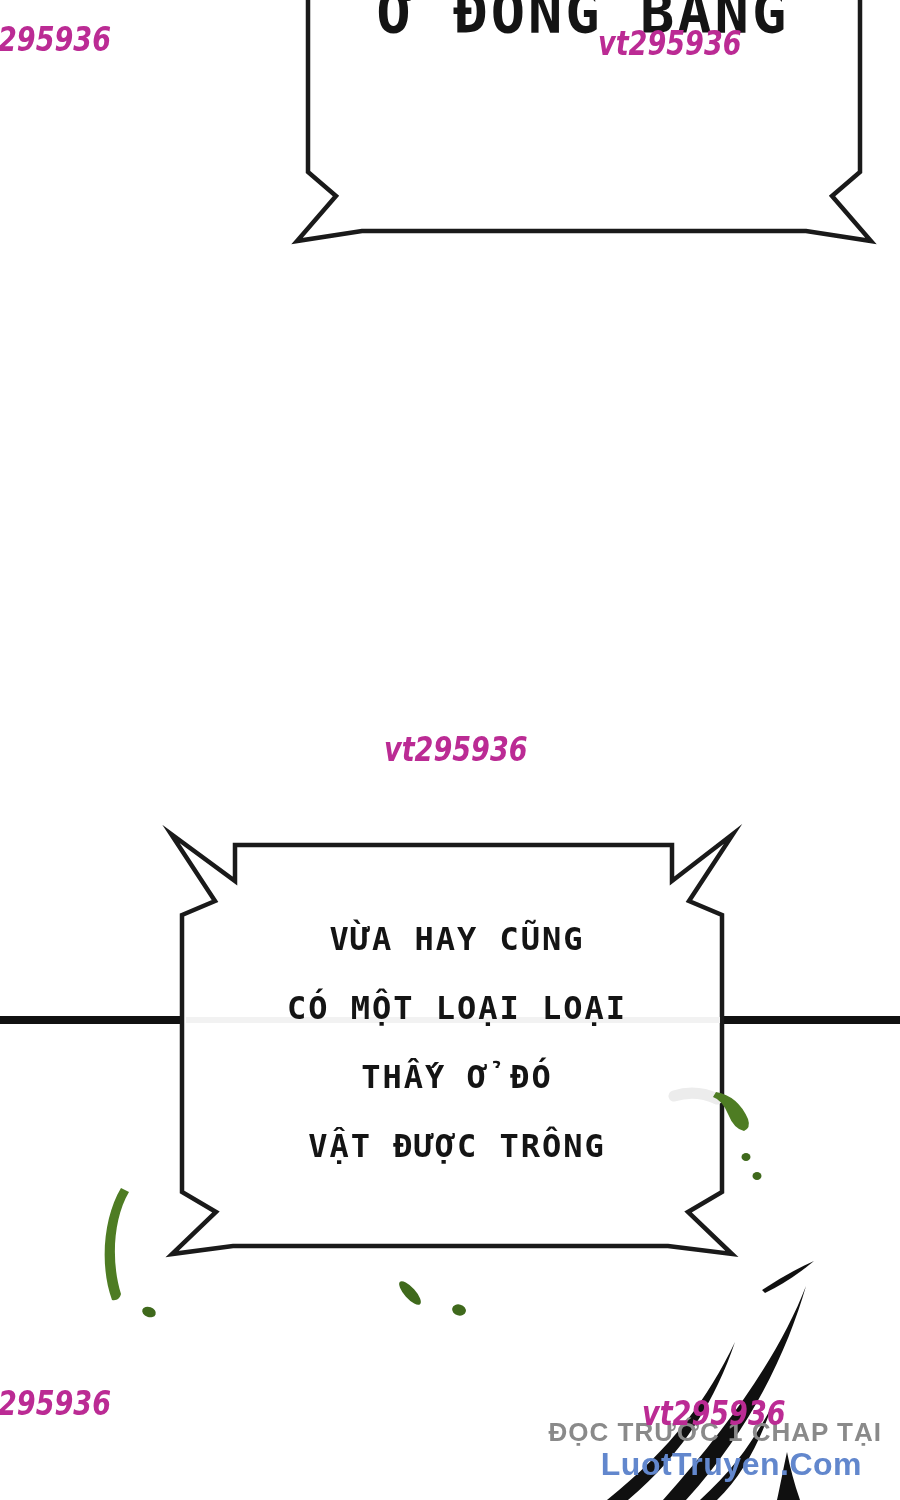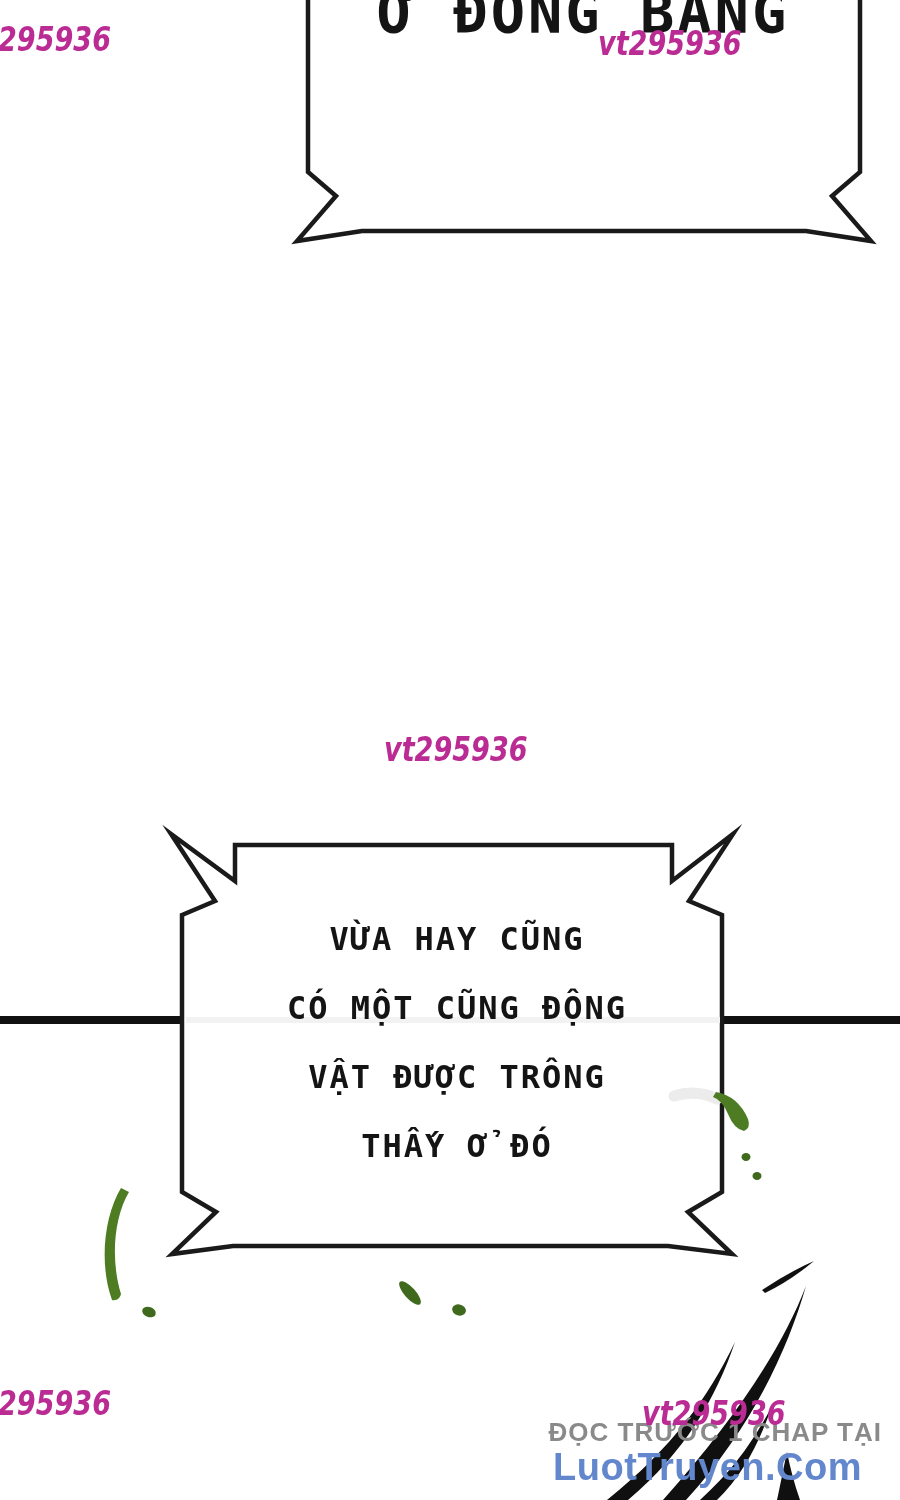--- a/index.html
+++ b/index.html
@@ -52,21 +52,21 @@
   
   #promo-text{
     position:absolute;right:18px;top:1417px;
     font-family:"Liberation Sans",sans-serif;
     font-weight:bold;font-size:26px;letter-spacing:1px;
     color:#8a8a8a;white-space:nowrap;
   }
   #promo-site{
     position:absolute;right:38px;top:1446px;
     font-family:"Liberation Sans",sans-serif;
-    font-weight:bold;font-size:38px;letter-spacing:0.5px;
+    font-weight:bold;font-size:32px;letter-spacing:0.5px;
     color:#6287cd;white-space:nowrap;
   }
 
   .ink{fill:#ffffff;stroke:#1a1a1a;stroke-width:4.5;stroke-miterlimit:8;}
   .claw{fill:#101010;stroke:none;}
   .divider{fill:#111111;}
 </style>
 </head>
 <body>
 
@@ -115,23 +115,23 @@
                C 794,1483 790,1467 787,1452 Z"></path>
     </g>
   </svg>
 
   <div id="top-bubble-text" class="bubble-text">
     <span class="bline">Ở ĐỒNG BẰNG</span>
   </div>
 
   <div id="main-bubble-text" class="bubble-text">
     <span class="bline">VỪA HAY CŨNG</span>
-    <span class="bline">CÓ MỘT CŨNG ĐỘNG</span>
+    <span class="bline">CÓ MỘT LOẠI LOẠI</span>
+    <span class="bline">THẤY Ở ĐÓ</span>
     <span class="bline">VẬT ĐƯỢC TRÔNG</span>
-    <span class="bline">THẤY Ở ĐÓ</span>
   </div>
 
   <div id="wm-top-left" class="wm">295936</div>
   <div id="wm-top-right" class="wm">vt295936</div>
   <div id="wm-middle" class="wm">vt295936</div>
   <div id="wm-bottom-left" class="wm">295936</div>
 
   <div id="promo-text">ĐỌC TRƯỚC 1 CHAP TẠI</div>
   <div id="promo-site">LuotTruyen.Com</div>
 

